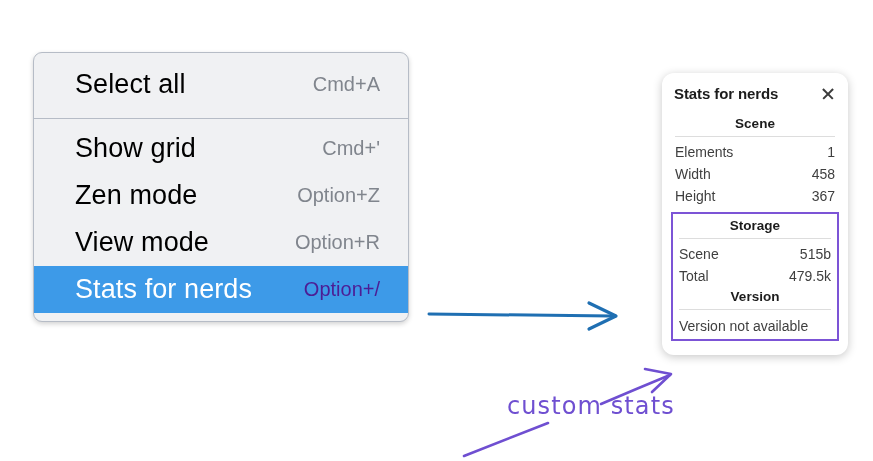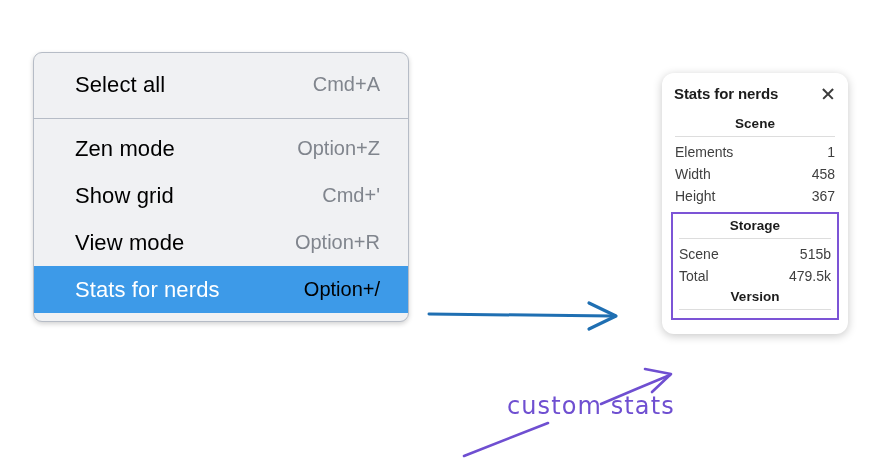--- a/index.html
+++ b/index.html
@@ -37,36 +37,36 @@
   .menu-item {
     height: 47px;
     display: flex;
     align-items: center;
     justify-content: space-between;
     padding: 0 28px 0 41px;
     box-sizing: border-box;
     cursor: default;
   }
   .menu-item .mi-label {
-    font-size: 22px;
+    font-size: 27px;
     color: #000000;
     letter-spacing: 0.1px;
     white-space: nowrap;
     text-align: right;
   }
   .menu-item .mi-shortcut {
     font-size: 20px;
     color: #80858d;
     white-space: nowrap;
   }
   .menu-item.selected {
     background: #3d9ae8;
   }
   .menu-item.selected .mi-label { color: #ffffff; }
-  .menu-item.selected .mi-shortcut { color: #000000; }
+  .menu-item.selected .mi-shortcut { color: #4c1d95; }
 
   
   #stats-panel {
     position: absolute;
     left: 662px;
     top: 73px;
     width: 186px;
     background: #ffffff;
     border-radius: 12px;
     box-shadow: 0 2px 10px rgba(0,0,0,0.22);
@@ -170,26 +170,26 @@
 
   <div class="menu-group group-top">
     <div class="menu-item">
       <span class="mi-label">Select all</span>
       <span class="mi-shortcut">Cmd+A</span>
     </div>
   </div>
 
   <div class="menu-group">
     <div class="menu-item">
+      <span class="mi-label">Show grid</span>
+      <span class="mi-shortcut">Cmd+'</span>
+    </div>
+    <div class="menu-item">
       <span class="mi-label">Zen mode</span>
       <span class="mi-shortcut">Option+Z</span>
-    </div>
-    <div class="menu-item">
-      <span class="mi-label">Show grid</span>
-      <span class="mi-shortcut">Cmd+'</span>
     </div>
     <div class="menu-item">
       <span class="mi-label">View mode</span>
       <span class="mi-shortcut">Option+R</span>
     </div>
     <div class="menu-item selected">
       <span class="mi-label">Stats for nerds</span>
       <span class="mi-shortcut">Option+/</span>
     </div>
   </div>
@@ -229,20 +229,21 @@
         <span class="stat-val">515b</span>
       </div>
       <div class="stat-row">
         <span class="stat-key">Total</span>
         <span class="stat-val">479.5k</span>
       </div>
     </div>
     <div>
       <div class="section-title">Version</div>
       <div class="section-rule"></div>
+      <div class="stat-full">Version not available</div>
     </div>
   </div>
 
 </div>
 
 <svg id="annotations" width="873" height="461" viewBox="0 0 873 461">
 
   <g>
     <path d="M429 314 L612 316" stroke="#1f6fb2" stroke-width="3" fill="none" stroke-linecap="round"></path>
     <path d="M589 303 L616 316 L589 329" stroke="#1f6fb2" stroke-width="3.2" fill="none" stroke-linecap="round" stroke-linejoin="round"></path>

